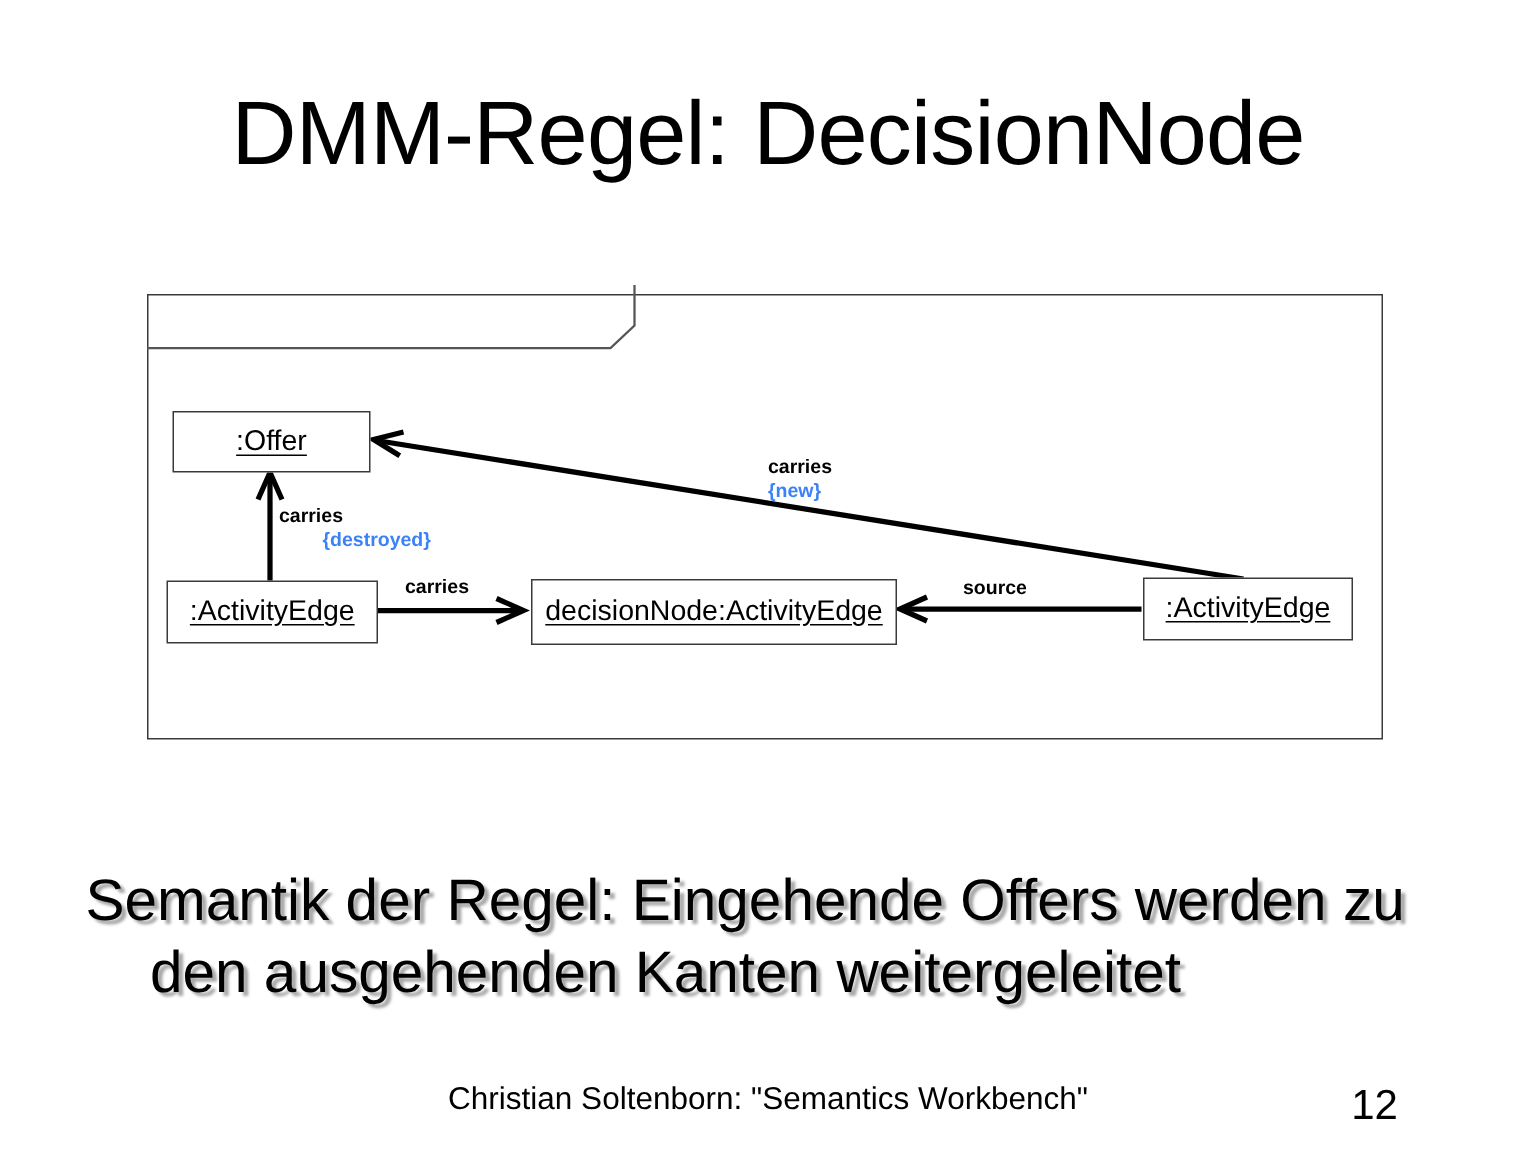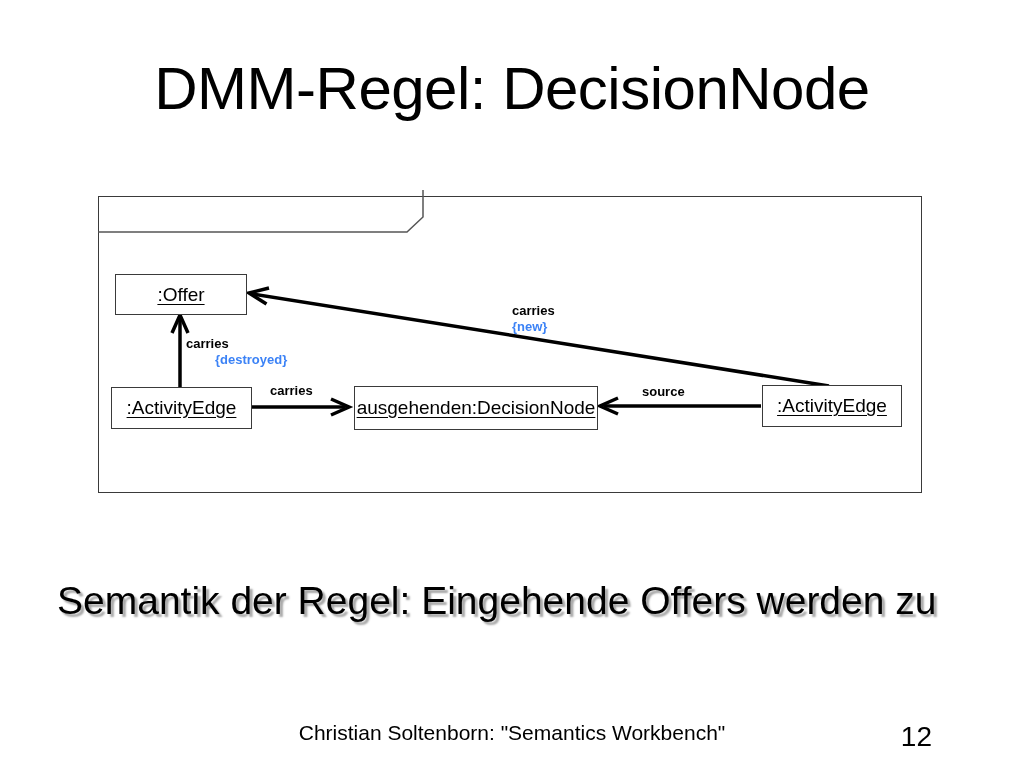--- a/index.html
+++ b/index.html
@@ -97,33 +97,34 @@
     </g>
   </svg>
 
   <div class="node node-offer">
     <span>:Offer</span>
   </div>
   <div class="node node-ae-left">
     <span>:ActivityEdge</span>
   </div>
   <div class="node node-decision">
-    <span>ausgehenden:DecisionNode</span>
+    <span>decisionNode:ActivityEdge</span>
   </div>
   <div class="node node-ae-right">
     <span>:ActivityEdge</span>
   </div>
 
   <div class="edge-label lbl-carries-destroyed">carries</div>
   <div class="edge-label constraint lbl-destroyed">{destroyed}</div>
   <div class="edge-label lbl-carries-new">carries</div>
   <div class="edge-label constraint lbl-new">{new}</div>
   <div class="edge-label lbl-target">carries</div>
   <div class="edge-label lbl-source">source</div>
 
   <div class="body-text">
     <div class="line1">Semantik der Regel: Eingehende Offers werden zu</div>
+    <div class="line2">den ausgehenden Kanten weitergeleitet</div>
   </div>
 
   <div class="footer">Christian Soltenborn: "Semantics Workbench"</div>
   <div class="page-number">12</div>
 
 </div>
 
 </body></html>

